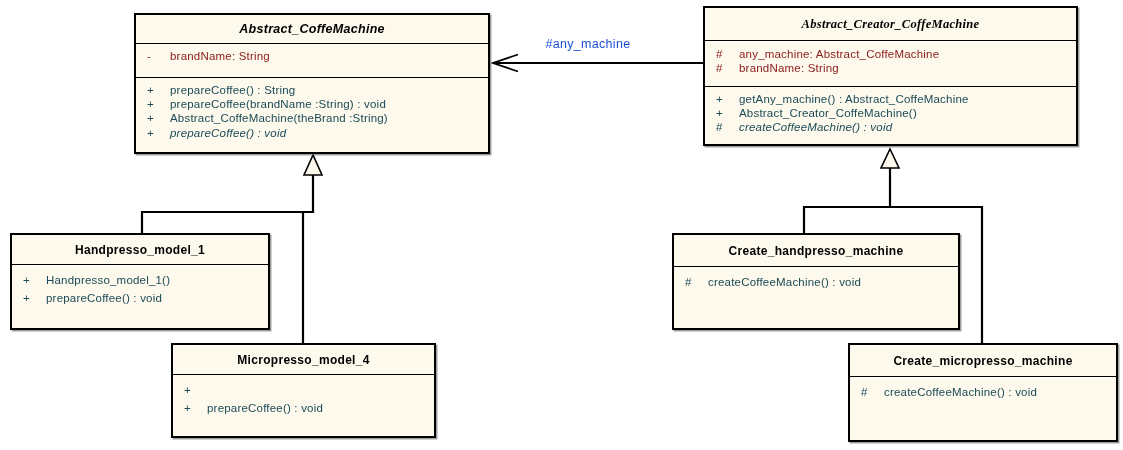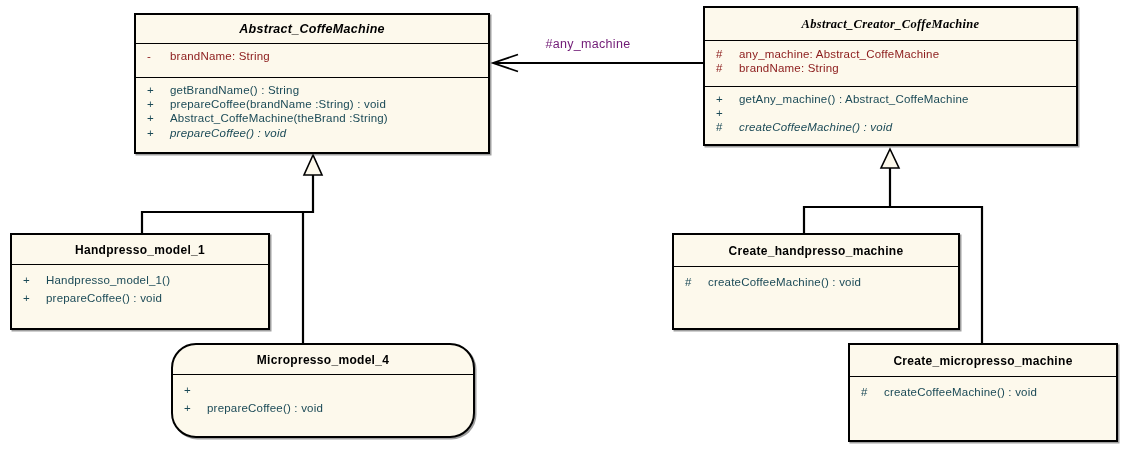--- a/index.html
+++ b/index.html
@@ -50,21 +50,21 @@
   .attrs .member{color:var(--attr-text,#8B1A1A);}
   .methods .member{color:var(--method-text,#1B4A57);}
   .member.ab .txt{font-style:italic;}
   .bottom-box .member{line-height:18px;}
   .bottom-box .compartment{padding-top:6px;}
   .bottom-box .uml-title{font-size:12px;}
   .assoc-label{
     position:absolute;
     z-index:2;
     font-size:12.5px;
-    color:#701a75;
+    color:#1d4ed8;
     letter-spacing:0.3px;
     text-align:center;
   }
 </style>
 </head>
 <body>
 
 <div class="canvas" style="--box-fill: #FDF9EC; --border: #000000; --title-text: #000000; --attr-text: #8B1A1A; --method-text: #1B4A57;">
 
   <svg class="edges" viewBox="0 0 1123 450" xmlns="http://www.w3.org/2000/svg">
@@ -89,21 +89,21 @@
     <div class="uml-title" style="height:28px;">Abstract_CoffeMachine</div>
     <div class="compartment attrs" style="height:34px;">
       <div class="member">
         <span class="vis">-</span>
         <span class="txt">brandName: String</span>
       </div>
     </div>
     <div class="compartment methods grow">
       <div class="member">
         <span class="vis">+</span>
-        <span class="txt">getBrandName() : String</span>
+        <span class="txt">prepareCoffee() : String</span>
       </div>
       <div class="member">
         <span class="vis">+</span>
         <span class="txt">prepareCoffee(brandName :String) : void</span>
       </div>
       <div class="member">
         <span class="vis">+</span>
         <span class="txt">Abstract_CoffeMachine(theBrand :String)</span>
       </div>
       <div class="member ab">
@@ -125,20 +125,21 @@
         <span class="txt">brandName: String</span>
       </div>
     </div>
     <div class="compartment methods grow">
       <div class="member">
         <span class="vis">+</span>
         <span class="txt">getAny_machine() : Abstract_CoffeMachine</span>
       </div>
       <div class="member">
         <span class="vis">+</span>
+        <span class="txt">Abstract_Creator_CoffeMachine()</span>
       </div>
       <div class="member ab">
         <span class="vis">#</span>
         <span class="txt">createCoffeeMachine() : void</span>
       </div>
     </div>
   </div>
 
   <div class="uml-class bottom-box" style="left:10px;top:233px;width:260px;height:97px;">
     <div class="uml-title" style="height:29px;">Handpresso_model_1</div>
@@ -147,21 +148,21 @@
         <span class="vis">+</span>
         <span class="txt">Handpresso_model_1()</span>
       </div>
       <div class="member">
         <span class="vis">+</span>
         <span class="txt">prepareCoffee() : void</span>
       </div>
     </div>
   </div>
 
-  <div class="uml-class bottom-box" style="left:171px;top:343px;width:304px;height:95px;border-radius:25px;">
+  <div class="uml-class bottom-box" style="left:171px;top:343px;width:265px;height:95px;">
     <div class="uml-title" style="height:29px;">Micropresso_model_4</div>
     <div class="compartment methods grow">
       <div class="member">
         <span class="vis">+</span>
       </div>
       <div class="member">
         <span class="vis">+</span>
         <span class="txt">prepareCoffee() : void</span>
       </div>
     </div>

